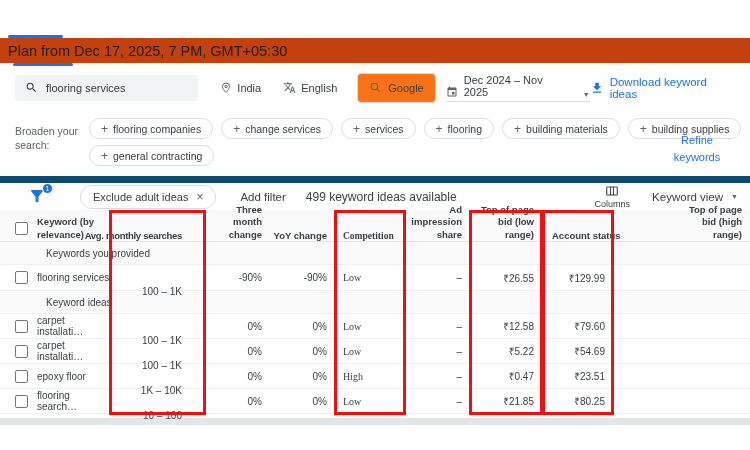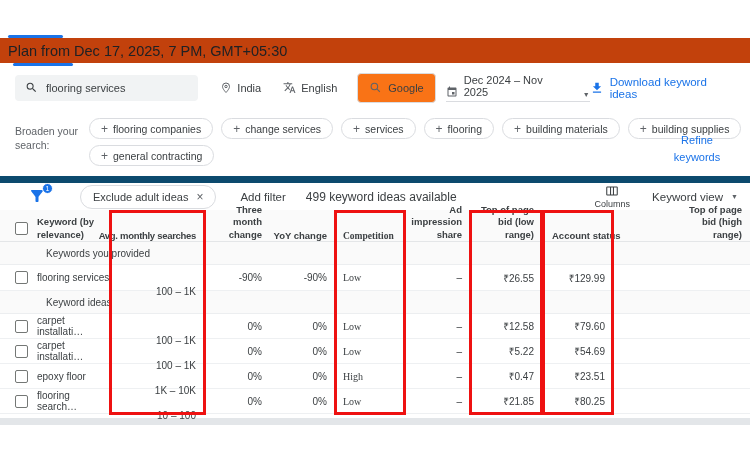--- a/index.html
+++ b/index.html
@@ -52,21 +52,21 @@
   .columns-block { margin-left:auto; display:flex; flex-direction:column; align-items:center; gap:1px;
                    font-size:9px; color:#3c4043; }
   .kw-view { display:flex; align-items:center; margin-left:22px; margin-right:12px; font-size:11.5px; color:#3c4043; }
 
   
   .table-wrap { position:relative; width:750px; }
   .hrow { display:flex; align-items:flex-end; height:32px; background:#fafafa; border-bottom:1px solid #e4e6e8;
           font-size:9.5px; font-weight:bold; color:#3c4043; }
   .cell { display:flex; align-items:center; }
   .c0 { width:110px; padding-left:15px; gap:9px; }
-  .c1 { width:95px;  justify-content:flex-end; padding-right:9px;margin-top:28px; }
+  .c1 { width:95px;  justify-content:flex-end; padding-right:23px;margin-top:28px; }
   .c2 { width:65px;  justify-content:flex-end; padding-right:8px; }
   .c3 { width:65px;  justify-content:flex-end; padding-right:8px; }
   .c4 { width:70px;  padding-left:8px;font-family:Liberation Serif, serif; }
   .c5 { width:65px;  justify-content:flex-end; padding-right:8px; }
   .c6 { width:72px;  justify-content:flex-end; padding-right:8px; }
   .c7 { width:71px;  justify-content:flex-end; padding-right:8px; }
   .c8 { flex:1; padding-left:10px; }
   .hrow .c1 { white-space:nowrap; letter-spacing:-0.3px; }
   .hrow .c2, .hrow .c5, .hrow .c6, .hrow .c7 { text-align:right; line-height:1.3; }
   .hrow .c0 { line-height:1.3; }

